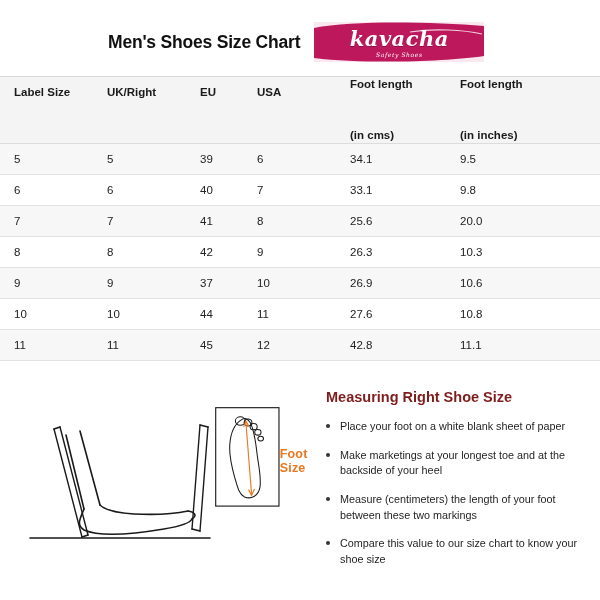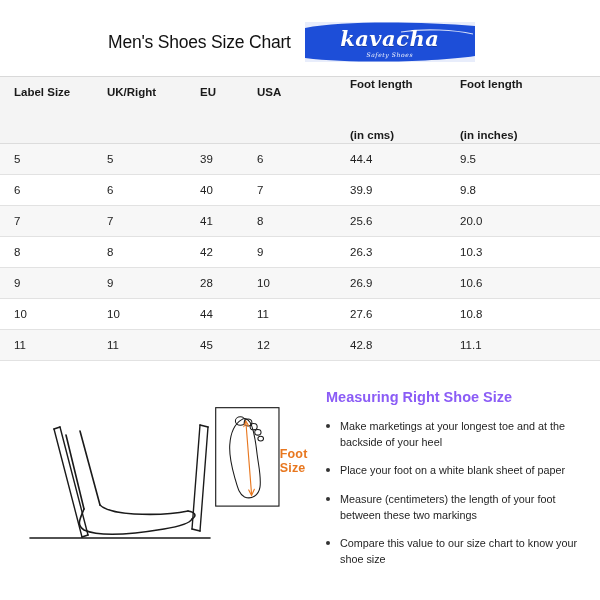--- a/index.html
+++ b/index.html
@@ -18,30 +18,30 @@
 
   
   .header {
     display: flex;
     align-items: center;
     padding: 22px 0 14px 108px;
     gap: 14px;
   }
   .header-title {
     font-size: 17.5px;
-    font-weight: normal;
+    font-weight: bold;
     letter-spacing: -0.2px;
     color: #111;
     white-space: nowrap;
   }
   .brand-logo {
     position: relative;
     width: 170px;
     height: 40px;
-    background: #1d4ed8;
+    background: #be185d;
     display: flex;
     flex-direction: column;
     align-items: center;
     justify-content: center;
     overflow: hidden;
   }
   .brand-logo .brand-word {
     font-family: "DejaVu Serif", serif;
     font-style: italic;
     font-weight: bold;
@@ -137,21 +137,21 @@
   }
   .instructions {
     width: 272px;
     padding-left: 6px;
     padding-top: 12px;
   }
   .instructions h2 {
     margin: 0 0 14px 0;
     font-size: 14.5px;
     font-weight: bold;
-    color: #8b5cf6;
+    color: #7f1d1d;
   }
   .instructions ul {
     margin: 0;
     padding: 0;
     list-style: none;
   }
   .instructions li {
     position: relative;
     padding-left: 14px;
     margin-bottom: 13px;
@@ -223,29 +223,29 @@
             <span class="sub">(in inches)</span>
           </th>
         </tr>
       </thead>
       <tbody>
         <tr>
           <td>5</td>
           <td>5</td>
           <td>39</td>
           <td>6</td>
-          <td>44.4</td>
+          <td>34.1</td>
           <td>9.5</td>
         </tr>
         <tr>
           <td>6</td>
           <td>6</td>
           <td>40</td>
           <td>7</td>
-          <td>39.9</td>
+          <td>33.1</td>
           <td>9.8</td>
         </tr>
         <tr>
           <td>7</td>
           <td>7</td>
           <td>41</td>
           <td>8</td>
           <td>25.6</td>
           <td>20.0</td>
         </tr>
@@ -253,21 +253,21 @@
           <td>8</td>
           <td>8</td>
           <td>42</td>
           <td>9</td>
           <td>26.3</td>
           <td>10.3</td>
         </tr>
         <tr>
           <td>9</td>
           <td>9</td>
-          <td>28</td>
+          <td>37</td>
           <td>10</td>
           <td>26.9</td>
           <td>10.6</td>
         </tr>
         <tr>
           <td>10</td>
           <td>10</td>
           <td>44</td>
           <td>11</td>
           <td>27.6</td>
@@ -333,21 +333,21 @@
           <path d="M41,28 L44,20 L48,27"></path>
           <path d="M48,118 L52,126 L56,117"></path>
         </g>
       </svg>
       <div class="foot-caption">Foot Size</div>
     </div>
 
     <div class="instructions">
       <h2>Measuring Right Shoe Size</h2>
       <ul>
+        <li>Place your foot on a white blank sheet of paper</li>
         <li>Make marketings at your longest toe and at the backside of your heel</li>
-        <li>Place your foot on a white blank sheet of paper</li>
         <li>Measure (centimeters) the length of your foot between these two markings</li>
         <li>Compare this value to our size chart to know your shoe size</li>
       </ul>
     </div>
 
   </div>
 </div>
 
 </body></html>

